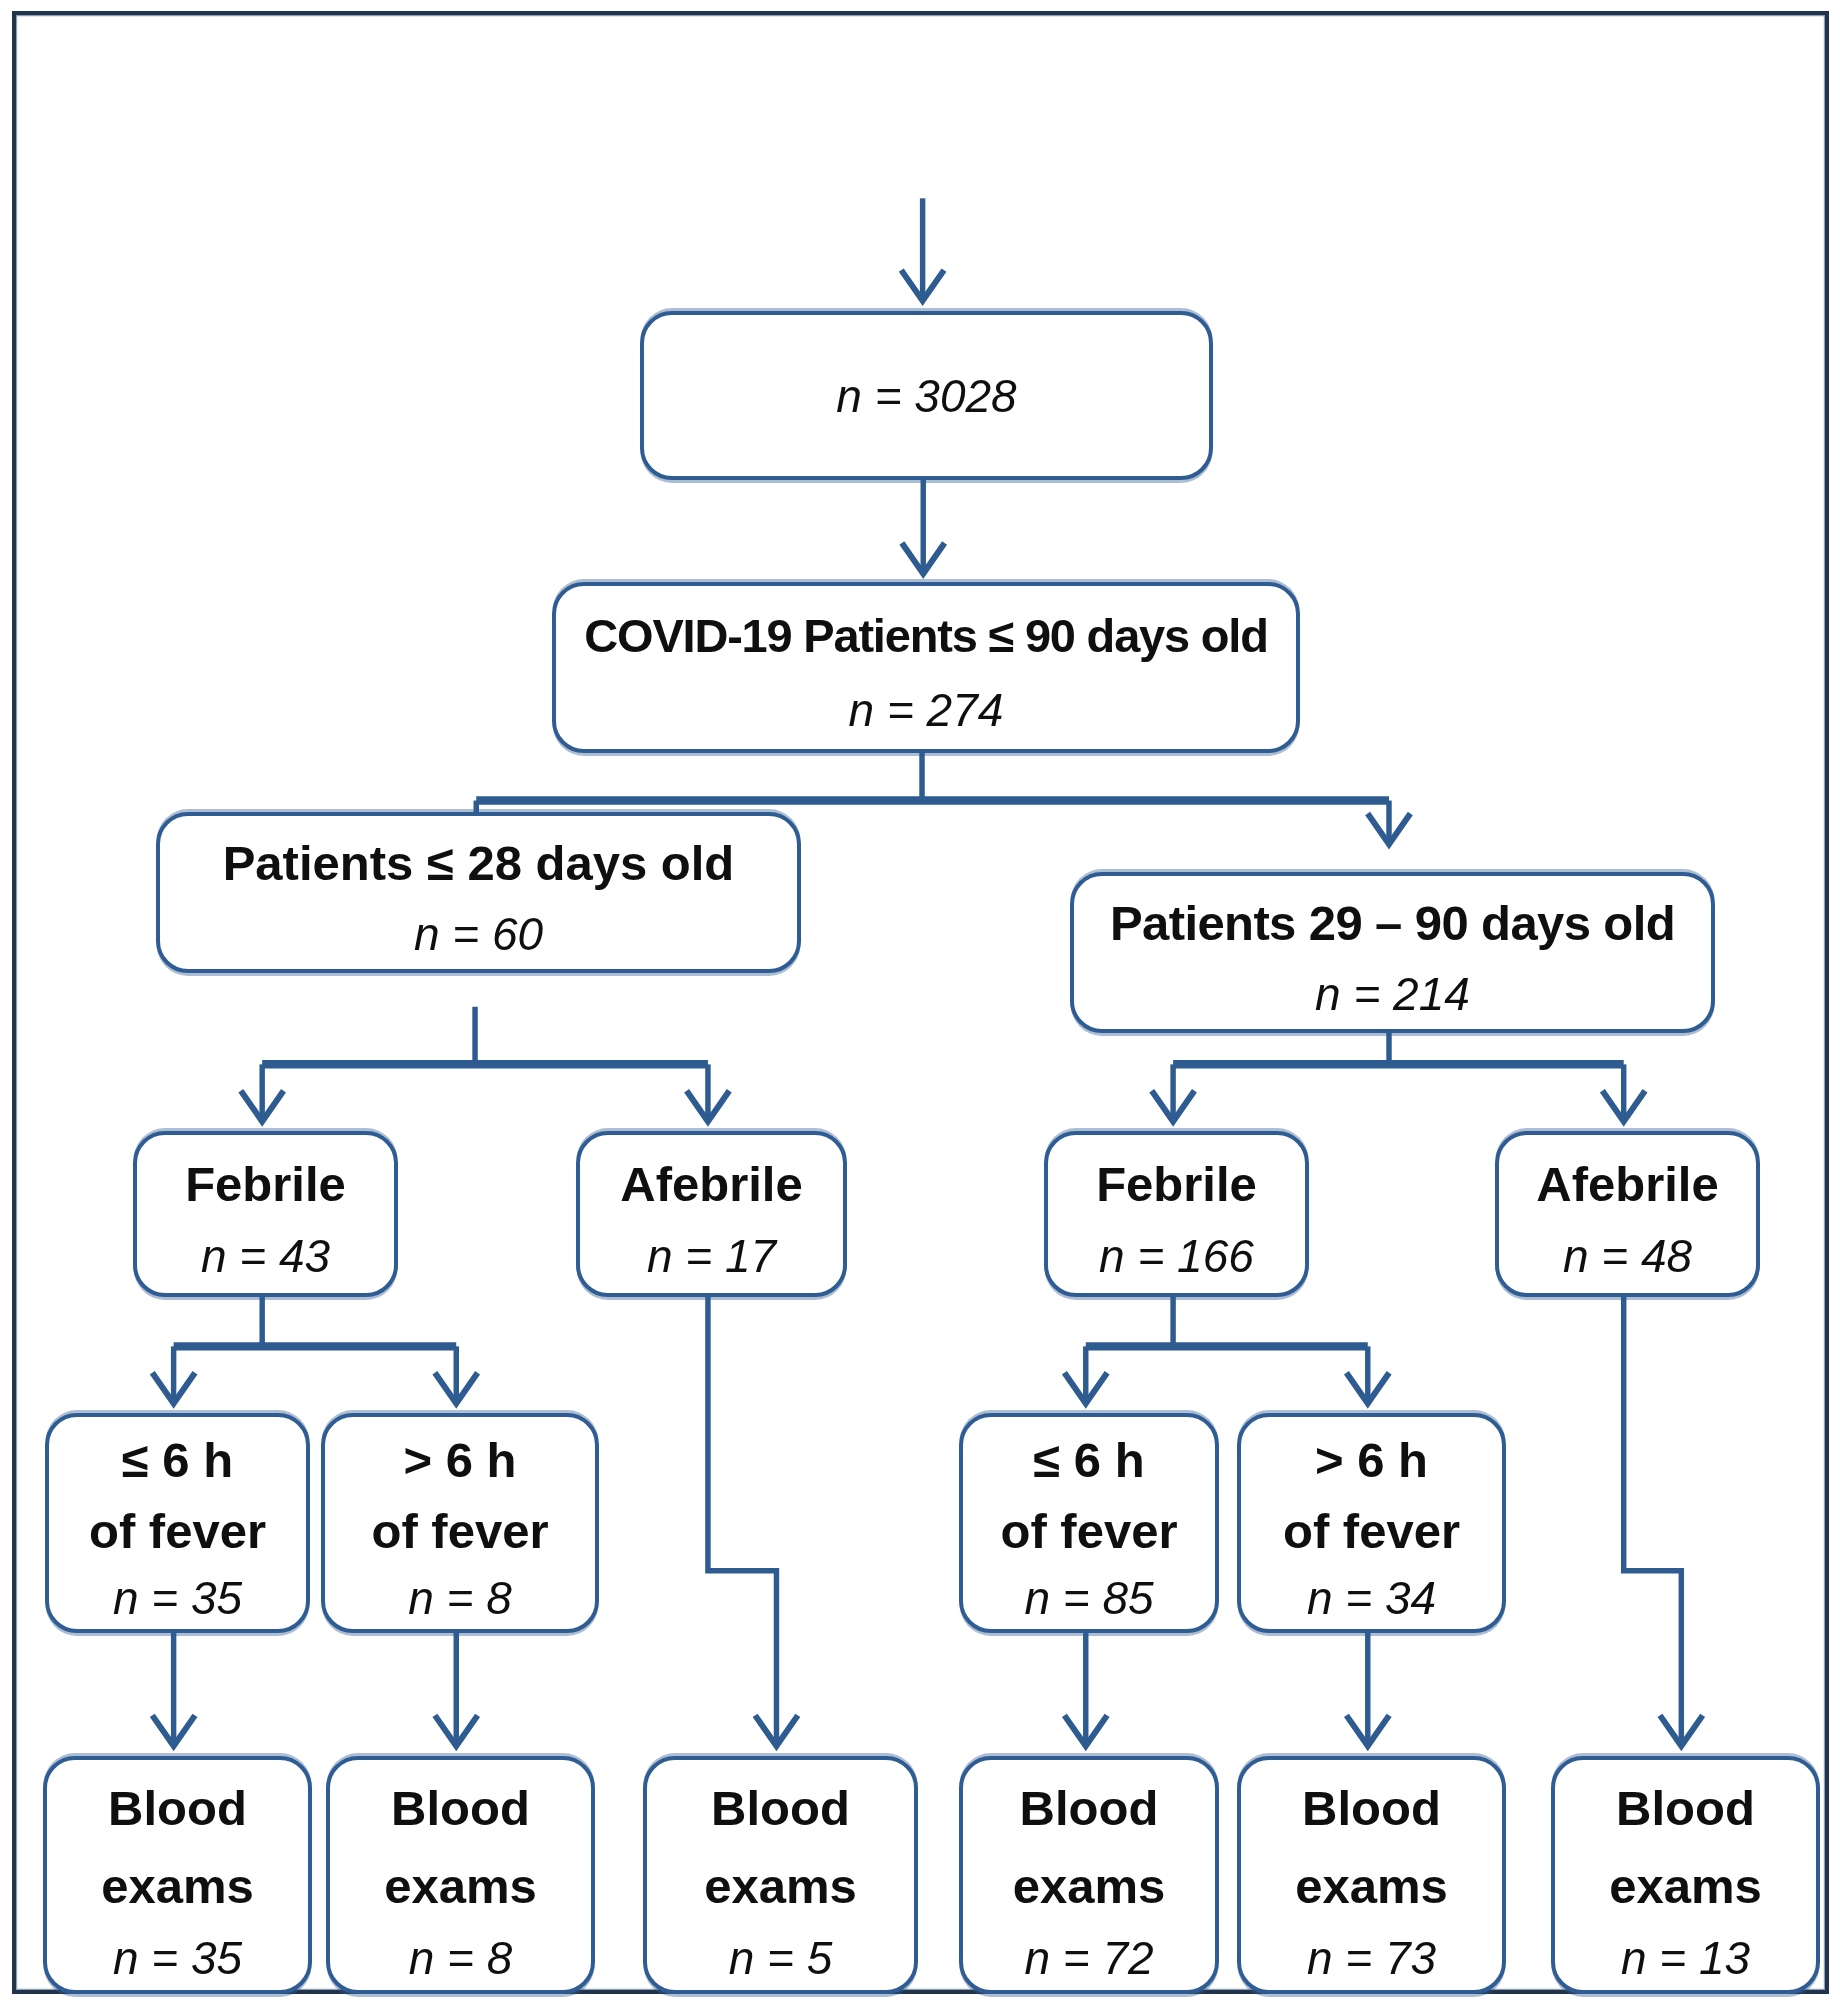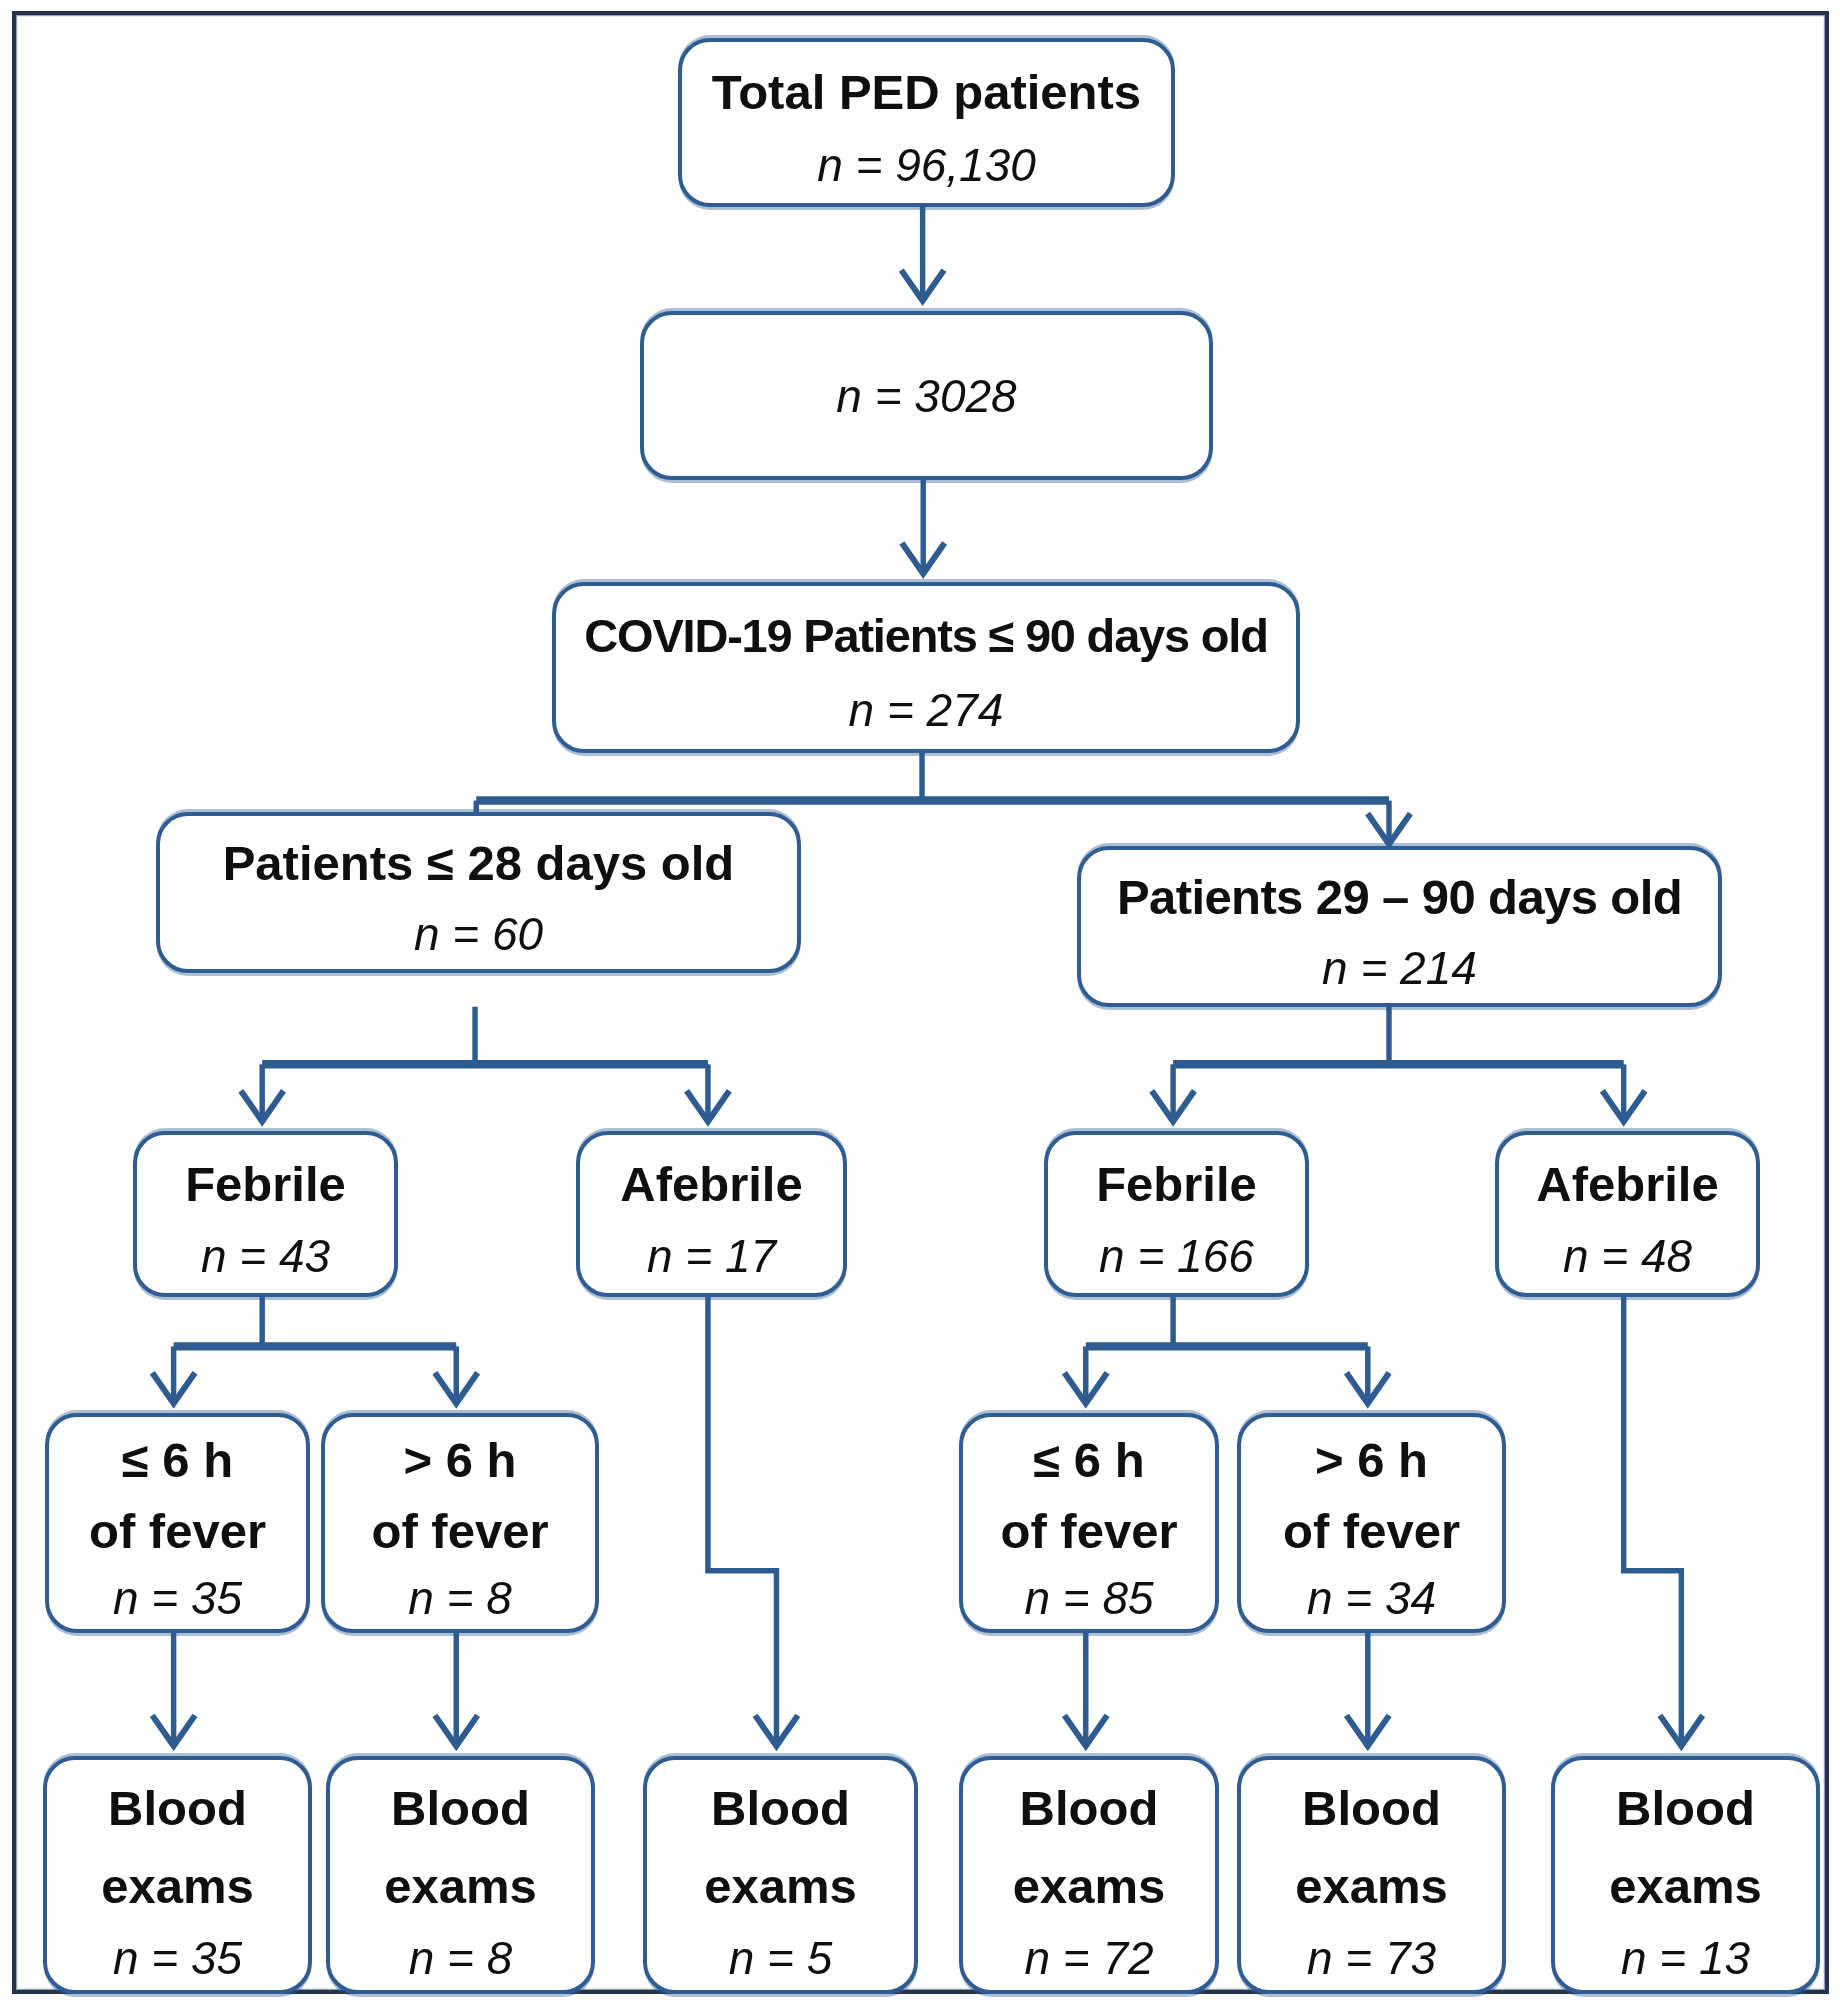--- a/index.html
+++ b/index.html
@@ -17,21 +17,21 @@
   .lbl{font-weight:700;font-size:49px;line-height:1.45;color:#0f0f0f;white-space:pre-line;}
   .cnt{font-style:italic;font-weight:400;font-size:46px;line-height:1;color:#0f0f0f;}
   .n-covid .lbl{font-size:47px;letter-spacing:-1.2px;}
   .n-age2990 .lbl{letter-spacing:-0.6px;}
   .blood .lbl{line-height:1.6;}
 
   .n-total   {left:678px;top:38px;  width:489px; height:161px;}
   .n-age90   {left:640px;top:311px; width:565px; height:161px;}
   .n-covid   {left:552px; top:582px; width:740px;height:163px;}
   .n-age28   {left:156px; top:812px;width:637px;height:153px;}
-  .n-age2990 {left:1070px;top:846px;width:637px;height:153px;margin-left:7px;}
+  .n-age2990 {left:1070px;top:872px;width:637px;height:153px;}
   .n-feb1    {left:133px; top:1131px;width:257px; height:158px;}
   .n-afeb1   {left:576px; top:1131px;width:263px; height:158px;}
   .n-feb2    {left:1044px;top:1131px;width:257px; height:158px;}
   .n-afeb2   {left:1495px;top:1131px;width:257px; height:158px;}
   .n-f6a{left:45px;  top:1413px;width:257px;height:212px;}
   .n-f6b{left:321px; top:1413px;width:270px;height:212px;}
   .n-f6c{left:959px;top:1413px;width:252px;height:212px;}
   .n-f6d{left:1237px;top:1413px;width:261px;height:212px;}
   .n-bl1{left:43px;  top:1756px;width:261px;height:230px;}
   .n-bl2{left:326px; top:1756px;width:261px;height:230px;}
@@ -84,24 +84,20 @@
       <path class="c" d="M286,2680 V2879" marker-end="url(#ah)"></path>
       <path class="c" d="M752,2680 V2879" marker-end="url(#ah)"></path>
       <path class="c" d="M1790,2680 V2879" marker-end="url(#ah)"></path>
       <path class="c" d="M2255,2680 V2879" marker-end="url(#ah)"></path>
 
       <path class="c" d="M1167,2125 V2590 H1280 V2879" marker-end="url(#ah)"></path>
       <path class="c" d="M2677,2125 V2590 H2772 V2879" marker-end="url(#ah)"></path>
     </g>
   </svg>
 
-  <div class="node n-total">
-    <div class="lbl">Total PED patients</div>
-    <div class="cnt">n = 96,130</div>
-  </div>
 
   <div class="node n-age90">
     <div class="cnt">n = 3028</div>
   </div>
 
   <div class="node n-covid">
     <div class="lbl">COVID-19 Patients ≤ 90 days old</div>
     <div class="cnt">n = 274</div>
   </div>
 

